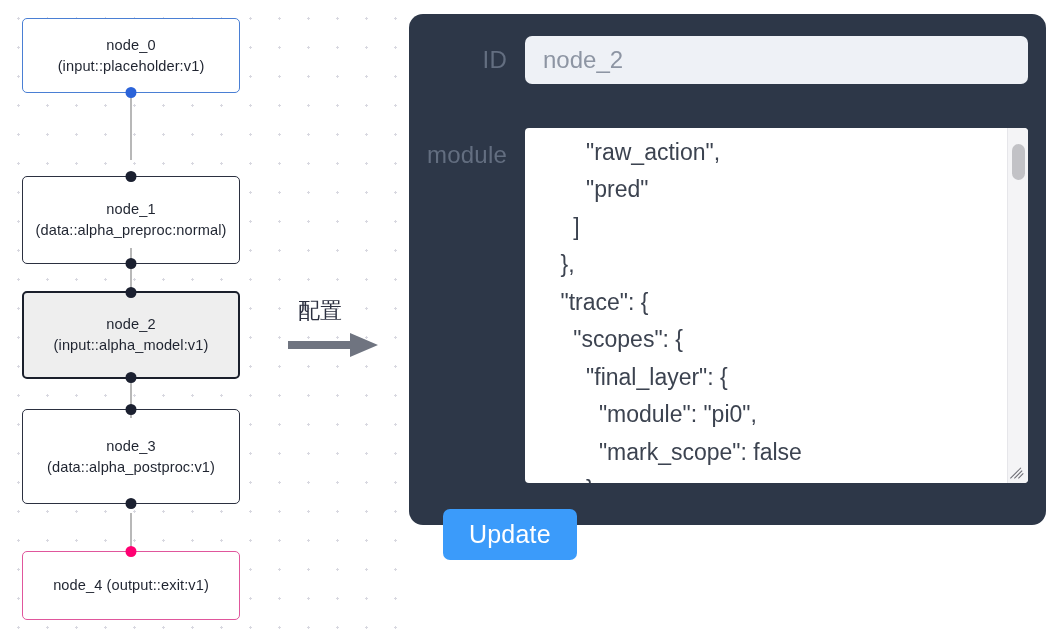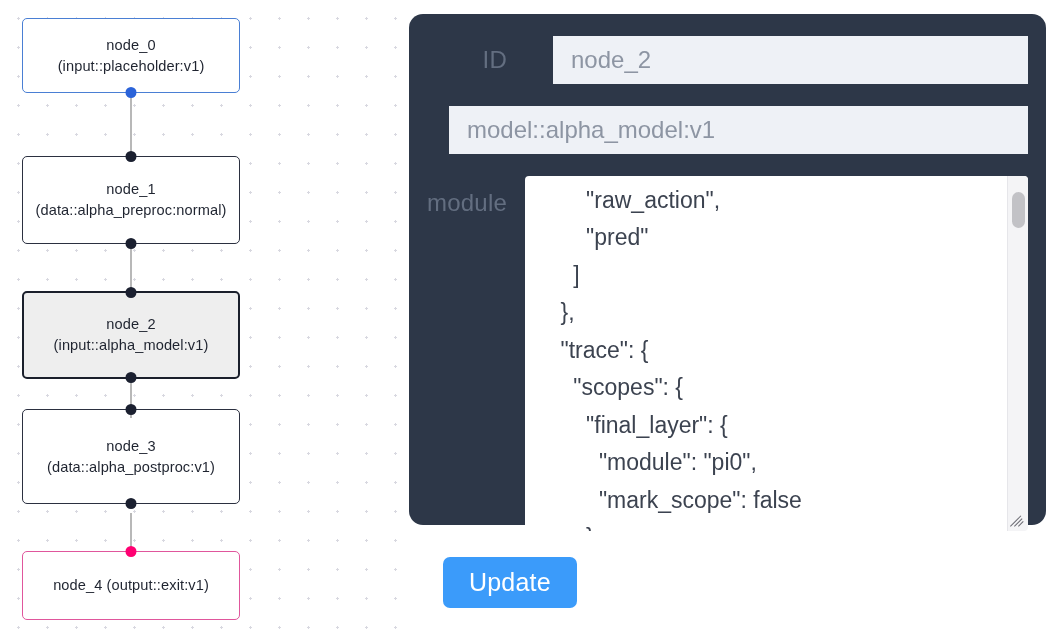--- a/index.html
+++ b/index.html
@@ -129,28 +129,27 @@
     line-height: 48px;
     letter-spacing: 0.2px;
   }
   .form-label.config-label { line-height: 54px; }
 
   .text-input {
     flex: 1;
     height: 48px;
     background: #eef1f6;
     border: none;
-    border-radius: 0;
+    border-radius: 7px;
     box-sizing: border-box;
     padding: 0 18px;
     font-family: "Liberation Sans", sans-serif;
     font-size: 24px;
     color: #8d95a3;
     outline: none;
-    margin-left: 28px;
   }
 
   #config-wrap {
     flex: 1;
     position: relative;
     height: 355px;
   }
   #config-textarea {
     position: absolute;
     inset: 0;
@@ -235,21 +234,21 @@
         <div class="edge" style="top: 248px; height: 43px;"></div>
         <div class="edge" style="top: 379px; height: 39px;"></div>
         <div class="edge" style="top: 513px; height: 38px;"></div>
       </div>
     <div id="nodes-layer">
         <div class="node is-input" style="left: 22px; top: 18px; width: 218px; height: 75px;">
           <span class="node-text">node_0
 (input::placeholder:v1)</span>
           <div class="handle bottom blue"></div>
         </div>
-        <div class="node" style="left: 22px; top: 156px; width: 218px; height: 88px;">
+        <div class="node" style="left: 22px; top: 176px; width: 218px; height: 88px;">
           <span class="node-text">node_1
 (data::alpha_preproc:normal)</span>
           <div class="handle top"></div>
           <div class="handle bottom"></div>
         </div>
         <div class="node is-selected" style="left: 22px; top: 291px; width: 218px; height: 88px;">
           <span class="node-text">node_2
 (input::alpha_model:v1)</span>
           <div class="handle top"></div>
           <div class="handle bottom"></div>
@@ -261,30 +260,35 @@
           <div class="handle bottom"></div>
         </div>
         <div class="node is-output" style="left: 22px; top: 551px; width: 218px; height: 69px;">
           <span class="node-text">node_4
 (output::exit:v1)</span>
           <div class="handle top pink"></div>
         </div>
       </div>
   </div>
 
+  <div id="arrow-group">
+    <div id="arrow-label">配置</div>
+    <svg id="arrow-shape" width="92" height="26" viewBox="0 0 92 26">
+      <path d="M0 9 L62 9 L62 1 L90 13 L62 25 L62 17 L0 17 Z" fill="#6f7480"></path>
+    </svg>
+  </div>
 
   <div id="config-panel">
 
     <div class="form-row">
       <div class="form-label">ID</div>
       <input class="text-input" type="text" value="node_2" style="">
     </div>
 
     <div class="form-row">
-      <input class="text-input" type="text" value="model::alpha_model:v1" style="">
     </div>
 
     <div class="form-row">
       <div class="form-label config-label">module</div>
       <div id="config-wrap">
         <div id="config-textarea">        "raw_action",
         "pred"
       ]
     },
     "trace": {

